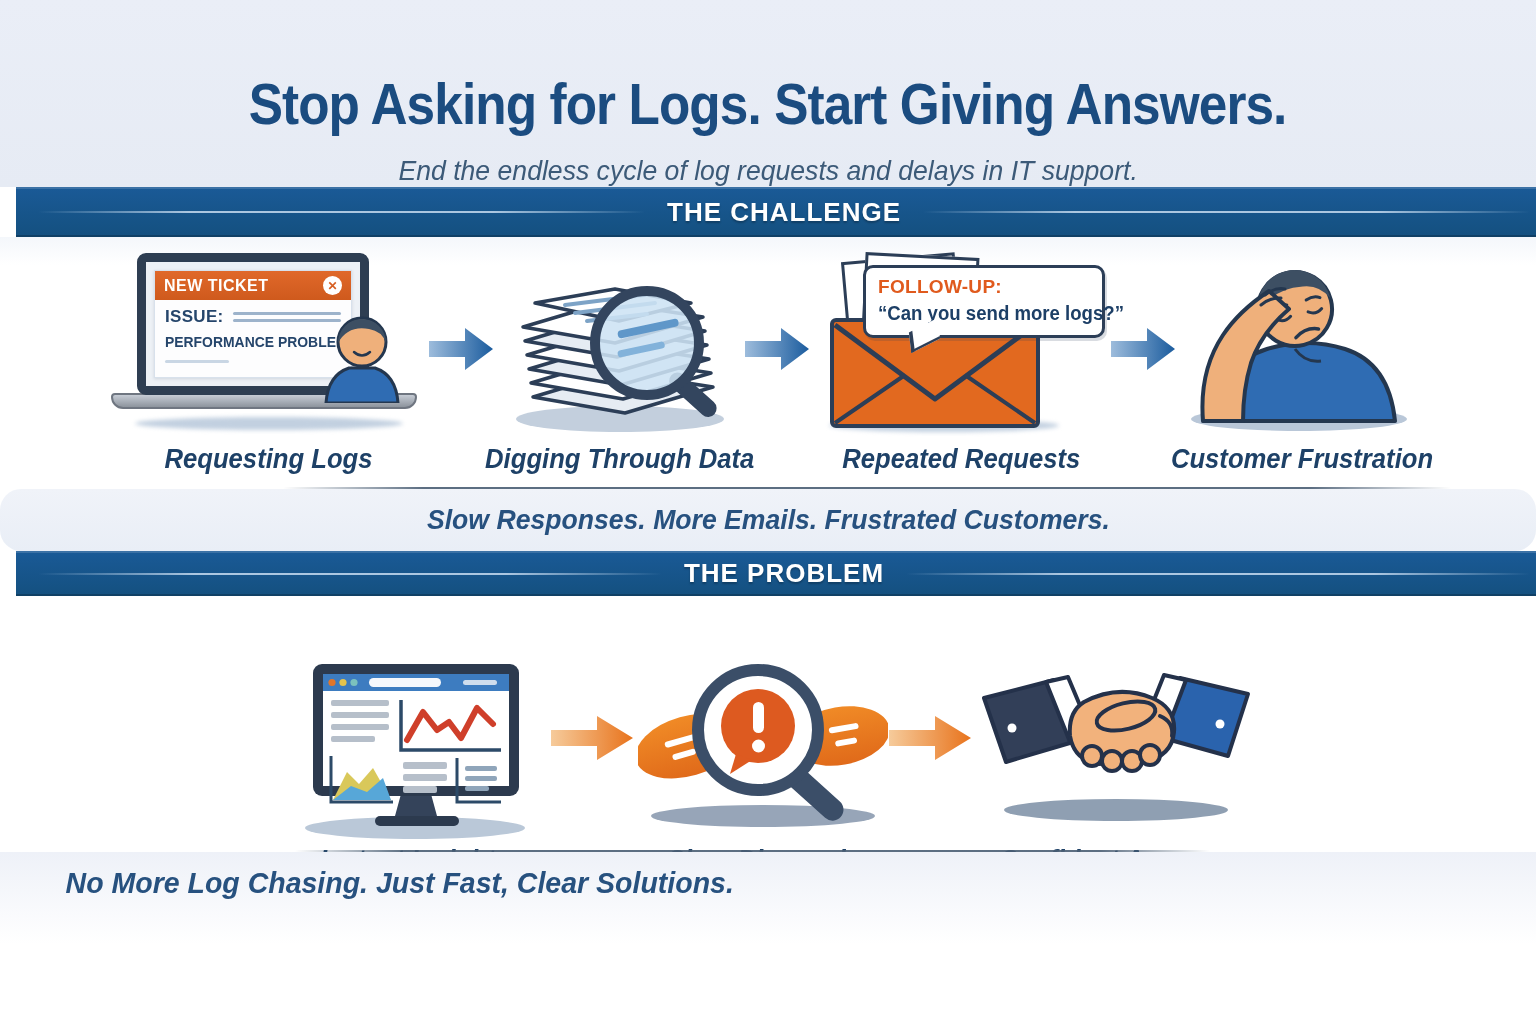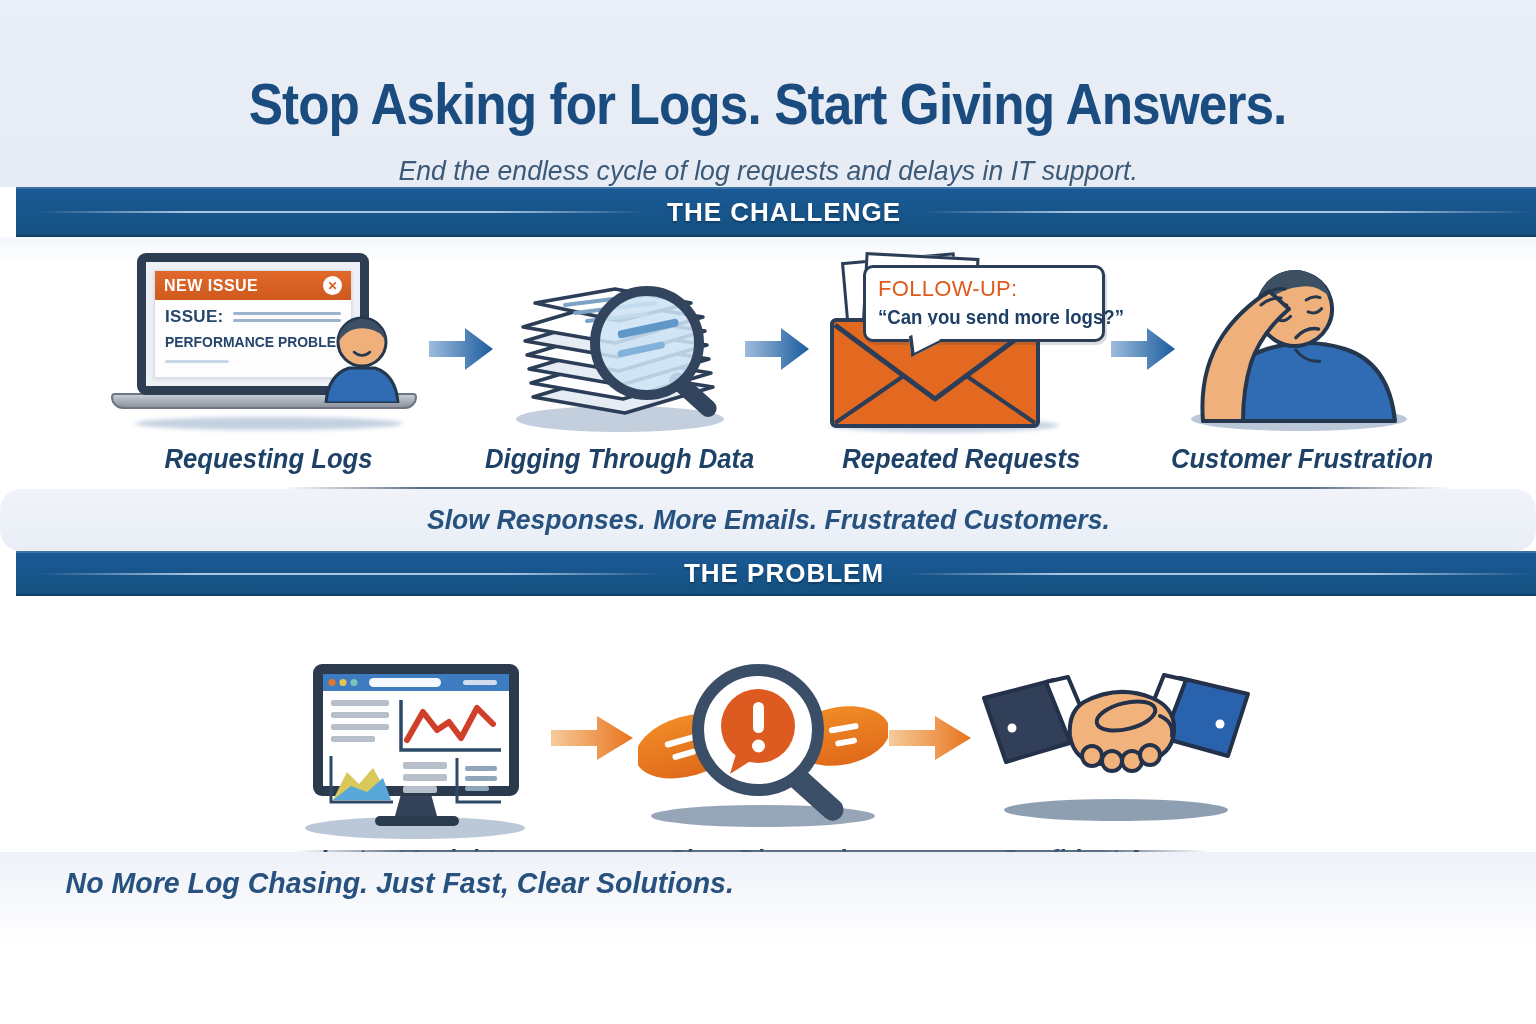--- a/index.html
+++ b/index.html
@@ -65,21 +65,21 @@
   .env-paper{position:absolute;background:#ffffff;border:3px solid #2c3e57;width:108px;height:92px;}
   .env-paper.p1{left:34px;top:6px;transform:rotate(-5deg);}
   .env-paper.p2{left:52px;top:4px;transform:rotate(3deg);}
   .env-svg{position:absolute;left:18px;top:66px;}
   .bubble{position:absolute;left:52px;top:14px;width:242px;background:#ffffff;
     border:3px solid #2c3e57;border-radius:10px;padding:8px 12px 10px 12px;box-sizing:border-box;
     box-shadow:2px 3px 0 rgba(44,62,87,.18);z-index:4;}
   .bubble-tail{position:absolute;bottom:-13px;left:46px;width:22px;height:22px;background:#fff;
     border-right:3px solid #2c3e57;border-bottom:3px solid #2c3e57;
     transform:skewX(-30deg) rotate(55deg);}
-  .bubble-label{color:#e05a1d;font-size:22px;font-weight:400;letter-spacing:.3px;}
+  .bubble-label{color:#e05a1d;font-size:19px;font-weight:700;letter-spacing:.3px;}
   .bubble-quote{margin-top:4px;color:#1d3f66;font-size:20px;font-weight:700;white-space:nowrap;transform:scaleX(.93);transform-origin:left;}
   .envelope .shadow-ellipse{left:18px;width:230px;top:168px;height:13px;}
   .person{width:250px;height:193px;}
   
   .challenge-band{position:absolute;top:489px;left:0;width:100%;height:62px;
     background:linear-gradient(180deg,#f0f3f9,#e9eef6);display:flex;align-items:center;justify-content:center;border-radius:21px;}
   .divider{position:absolute;height:3px;border-radius:2px;
     background:linear-gradient(90deg,rgba(90,110,132,0),rgba(74,94,116,.9) 12%,rgba(74,94,116,.9) 88%,rgba(90,110,132,0));}
   .divider-1{top:487px;left:283px;width:1168px;}
   .tagline{font-size:28px;font-weight:700;font-style:italic;color:#27517f;transform:scaleX(.95);white-space:nowrap;}
@@ -119,21 +119,21 @@
   <div class="challenge-zone">
     <div class="flow-row challenge-row">
 
       <div class="step-col" style="width:320px;">
         <div class="illus laptop">
           <div class="shadow-ellipse"></div>
           <div class="lt-base"></div>
           <div class="lt-screen">
             <div class="ticket-card">
               <div class="ticket-bar">
-                <span class="ticket-bar-label">NEW ISSUE</span>
+                <span class="ticket-bar-label">NEW TICKET</span>
                 <span class="ticket-close">✕</span>
               </div>
               <div class="ticket-body">
                 <div class="issue-row">
                   <span class="issue-label">ISSUE:</span>
                   <span class="ph-lines">
                     <span class="ph-line"></span>
                       <span class="ph-line"></span>
                   </span>
                 </div>

